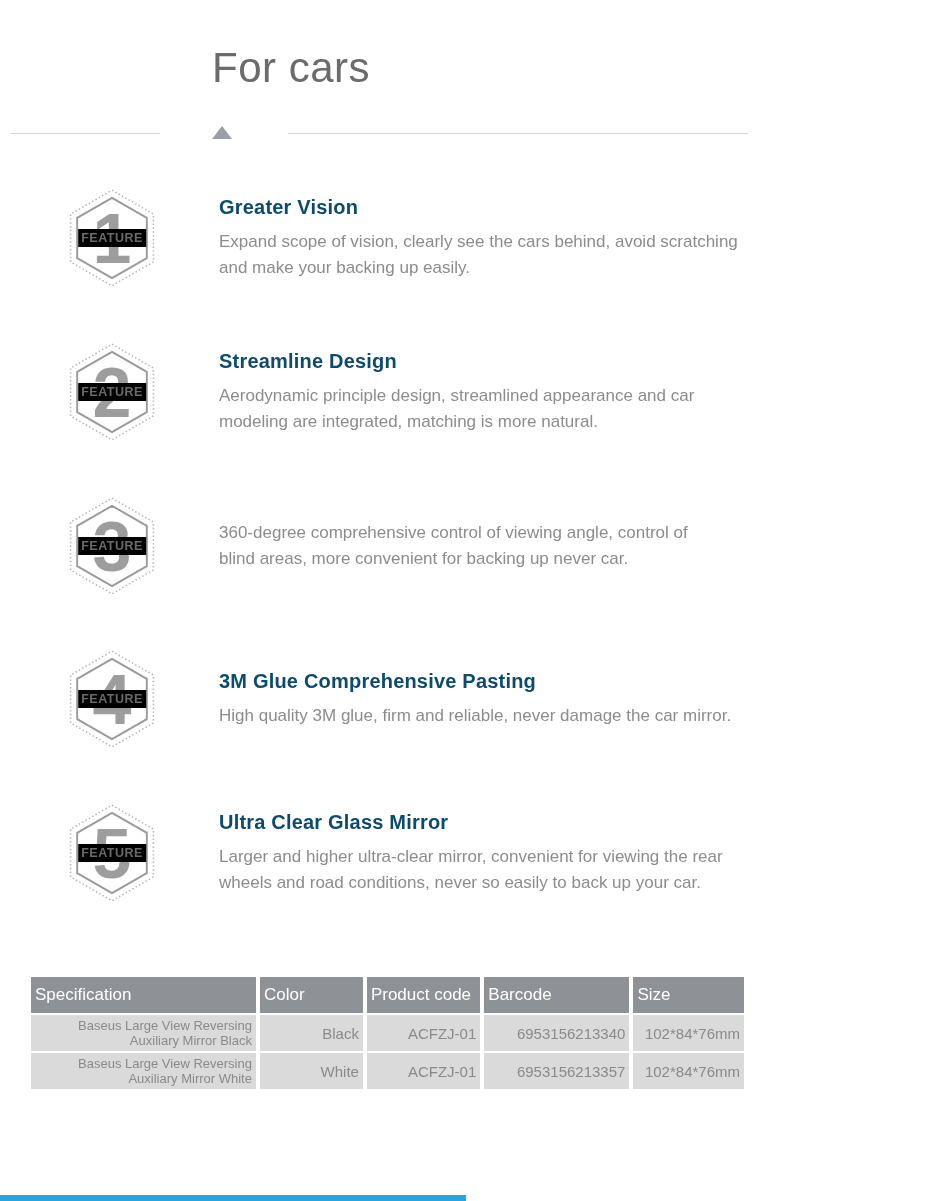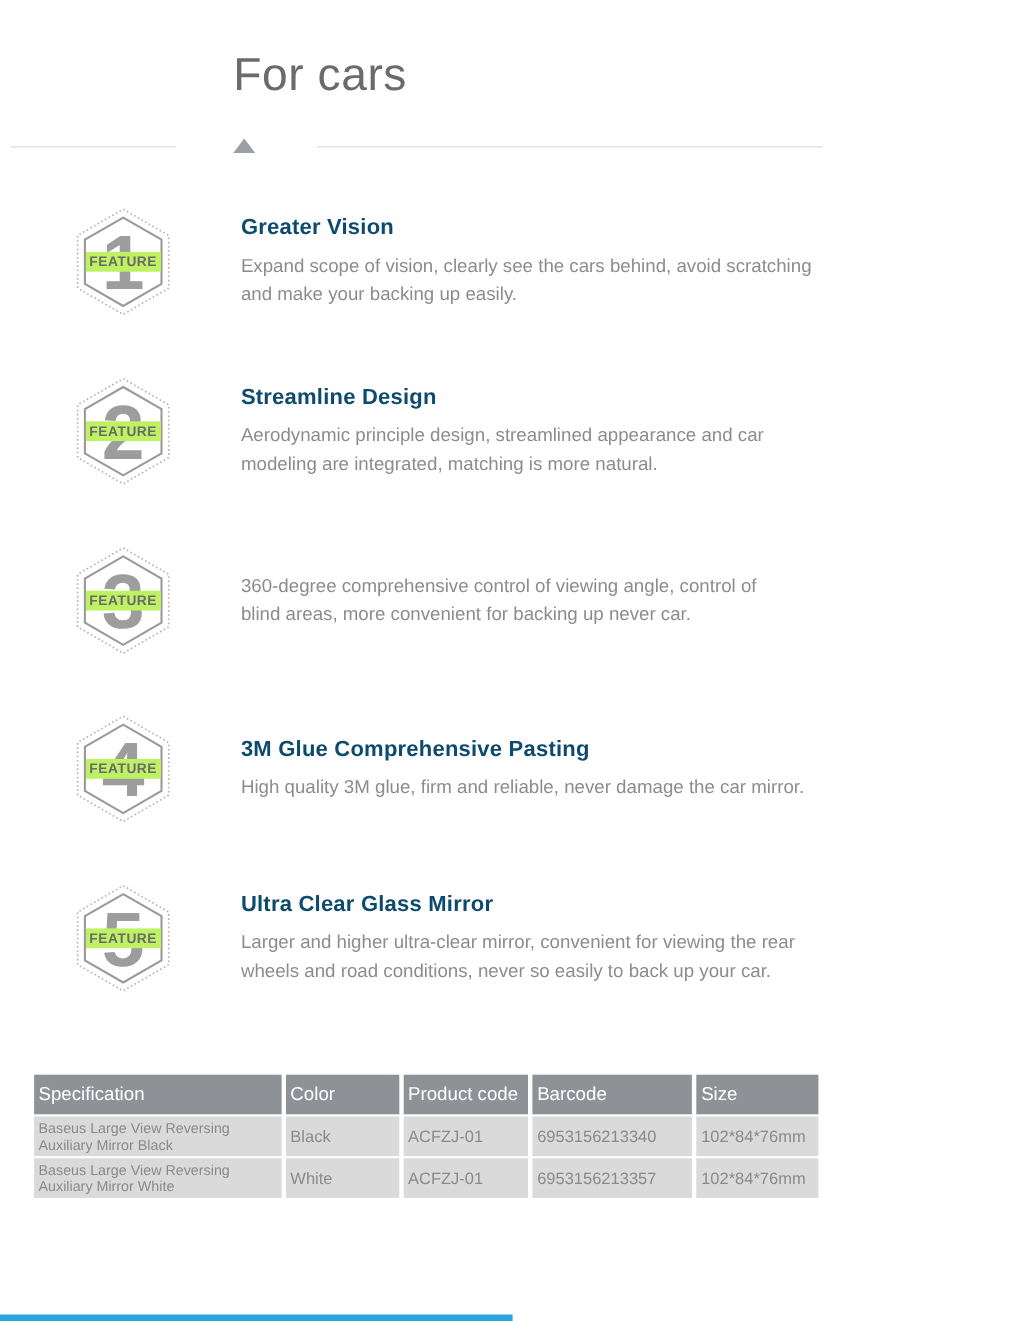--- a/index.html
+++ b/index.html
@@ -26,42 +26,42 @@
   .badge{position:relative;width:88px;height:100px;flex:0 0 88px;}
   .badge svg{position:absolute;left:0;top:0;}
   .badge-num{
     position:absolute;left:0;top:0;width:100%;height:100%;
     display:flex;align-items:center;justify-content:center;
     font-size:70px;font-weight:700;color:#9d9d9d;line-height:1;
     padding-top:2px;box-sizing:border-box;
   }
   .badge-label{
     position:absolute;left:50%;top:50%;transform:translate(-50%,-50%);
-    background:#bef264;padding:2px 3px;
+    background:#000000;padding:2px 3px;
     font-size:12.5px;font-weight:700;color:#6a6a6a;letter-spacing:0.5px;
     white-space:nowrap;
   }
   .feature-text h2{
     margin:0 0 10px 0;font-size:20px;font-weight:700;color:#0c4a6e;letter-spacing:0.2px;
   }
   .feature-text .desc-line{
     font-size:17px;color:#8c8c8c;line-height:26px;white-space:nowrap;
   }
   .spec-table{
     position:absolute;left:27px;top:975px;
     border-collapse:separate;border-spacing:4px 2px;
     table-layout:fixed;
   }
   .spec-table th{
     background:#8e9297;color:#ffffff;font-weight:400;
     font-size:17px;height:36px;text-align:left;vertical-align:middle;padding:0 4px;
   }
   .spec-table td{
     background:#dadada;color:#8a8a8a;
-    font-size:15px;height:36px;text-align:left;vertical-align:middle;padding:0 4px;
+    font-size:15px;height:36px;text-align:right;vertical-align:middle;padding:0 4px;
   }
   .spec-table td .spec-line{font-size:13px;line-height:15px;}
   .col-spec{width:296px;}
   .col-color{width:135px;}
   .col-code{width:141px;}
   .col-barcode{width:162px;}
   .col-size{width:115px;}
   .bottom-bar{
     position:absolute;left:0;top:1195px;width:466px;height:6px;background:#28a5de;
   }

